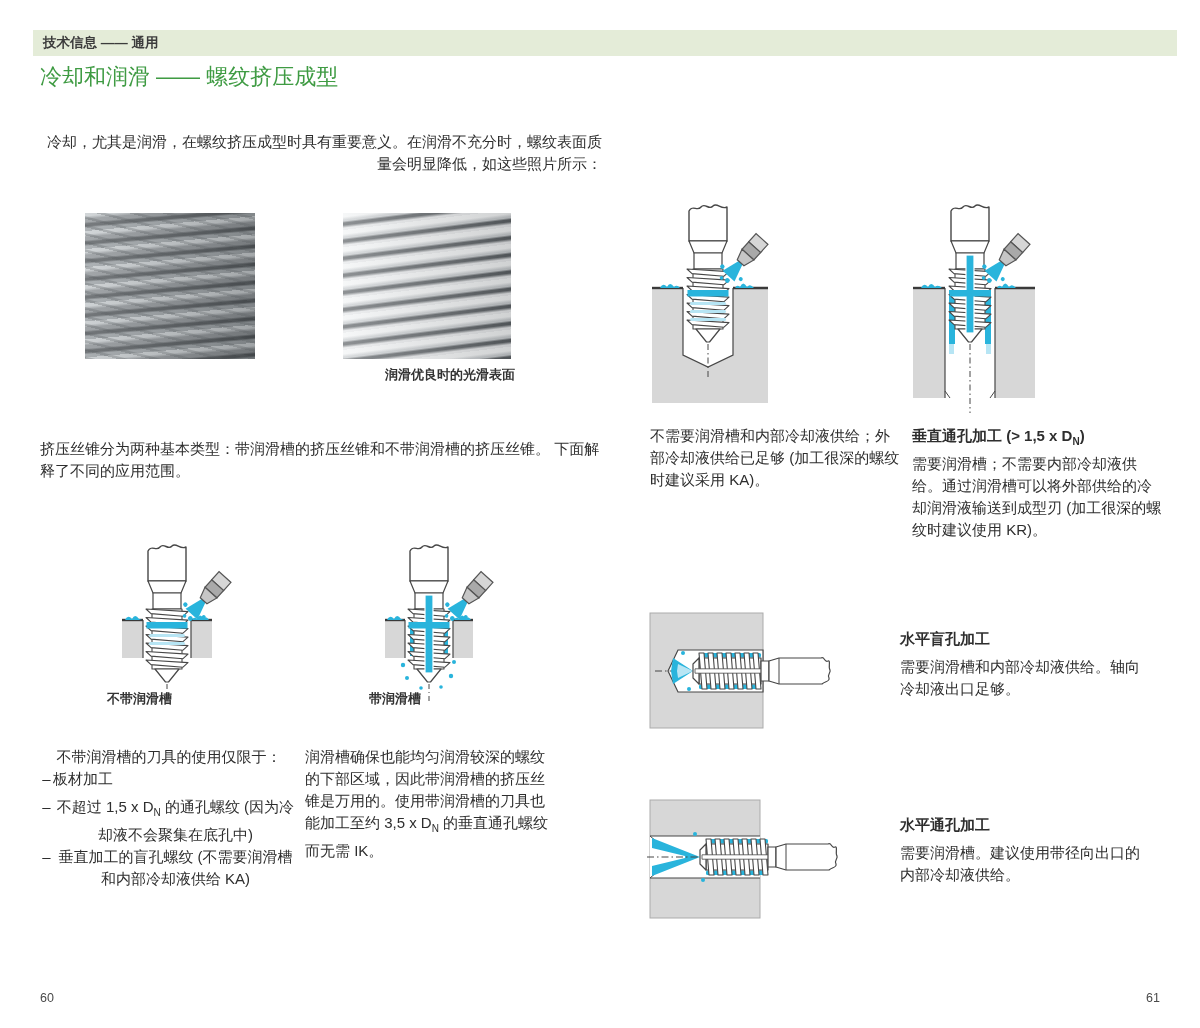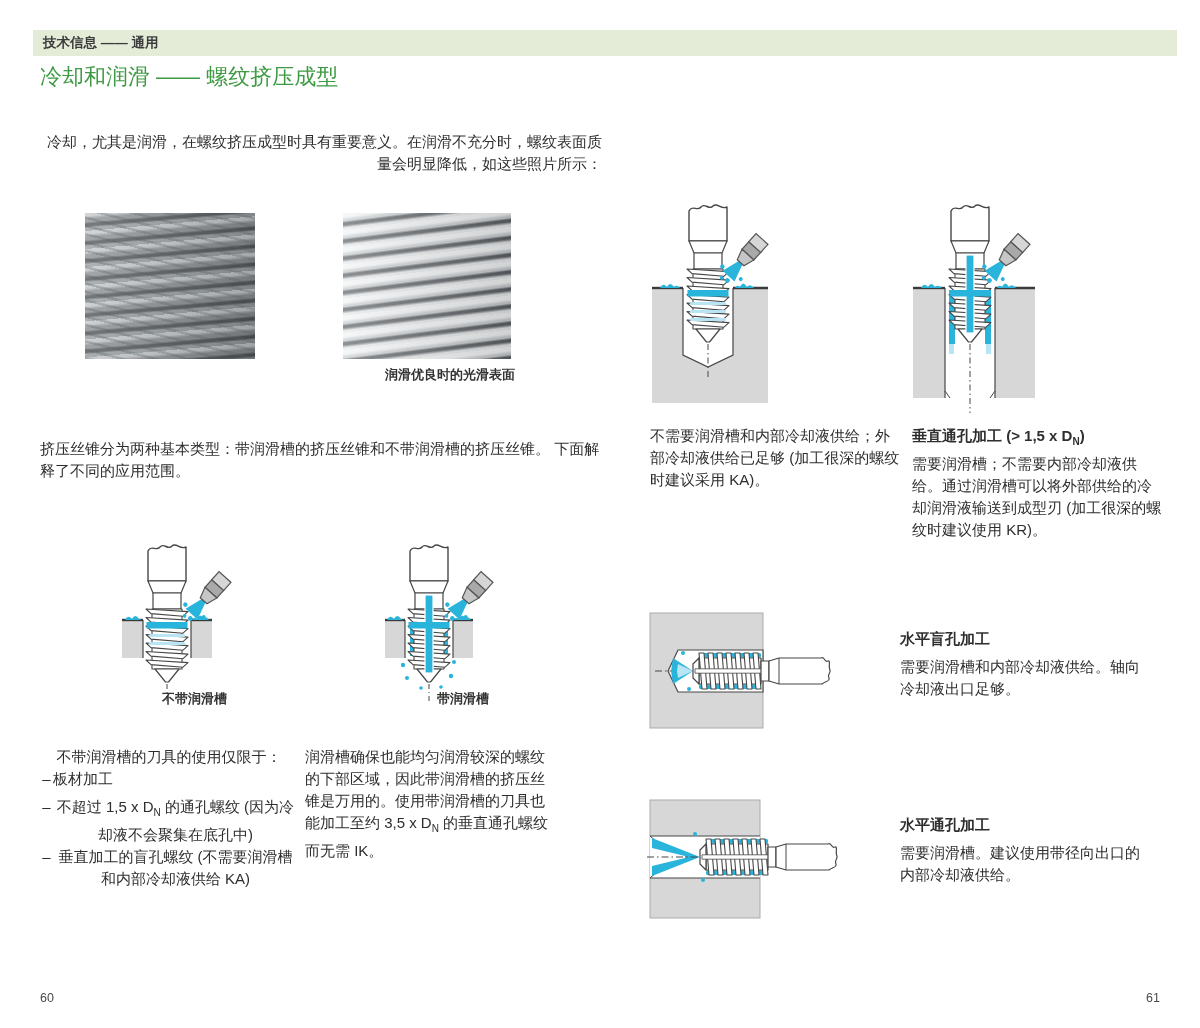--- a/index.html
+++ b/index.html
@@ -5,21 +5,21 @@
   html,body{margin:0;padding:0;background:#fff;}
   body{font-family:"Liberation Sans","DejaVu Sans",sans-serif;color:#2e2e2e;}
   .page{position:relative;width:1200px;height:1028px;background:#fff;overflow:hidden;}
   .abs{position:absolute;}
   .headerbar{left:33px;top:30px;width:1144px;height:26px;background:#e4ecd8;
              font-size:13.5px;font-weight:700;color:#3c3c3c;line-height:26px;padding-left:10px;box-sizing:border-box;}
   .title{left:40px;top:62px;font-size:22px;font-weight:400;color:#3f9b43;}
   .body-text{font-size:15px;line-height:22px;color:#2e2e2e;}
   .bold{font-weight:700;}
   .caption{font-size:13px;line-height:19px;font-weight:700;color:#333;}
-  .diag-caption{font-size:13px;font-weight:700;color:#333;text-align:right;}
+  .diag-caption{font-size:13px;font-weight:700;color:#333;text-align:left;}
   .pagenum{font-size:12.5px;color:#4a4a4a;}
   sub{font-size:10px;}
   .photo{width:170px;height:146px;}
   .photo-rough{background:
      repeating-linear-gradient(14deg, rgba(90,95,98,.30) 0 2px, rgba(255,255,255,0) 3px 8px),
      linear-gradient(100deg, rgba(255,255,255,.22), rgba(0,0,0,.20)),
      repeating-linear-gradient(175deg,#c6cbce 0 3px,#8d9296 6px 9px,#53585c 11px 13px,#9aa0a4 15px 18px);}
   .photo-smooth{background:
      linear-gradient(90deg, rgba(255,255,255,.30), rgba(0,0,0,.14)),
      repeating-linear-gradient(173deg,#f2f4f5 0 4px,#c9cdd0 7px 8px,#5d6266 10px 12px,#e6e8ea 15px 17px);}

